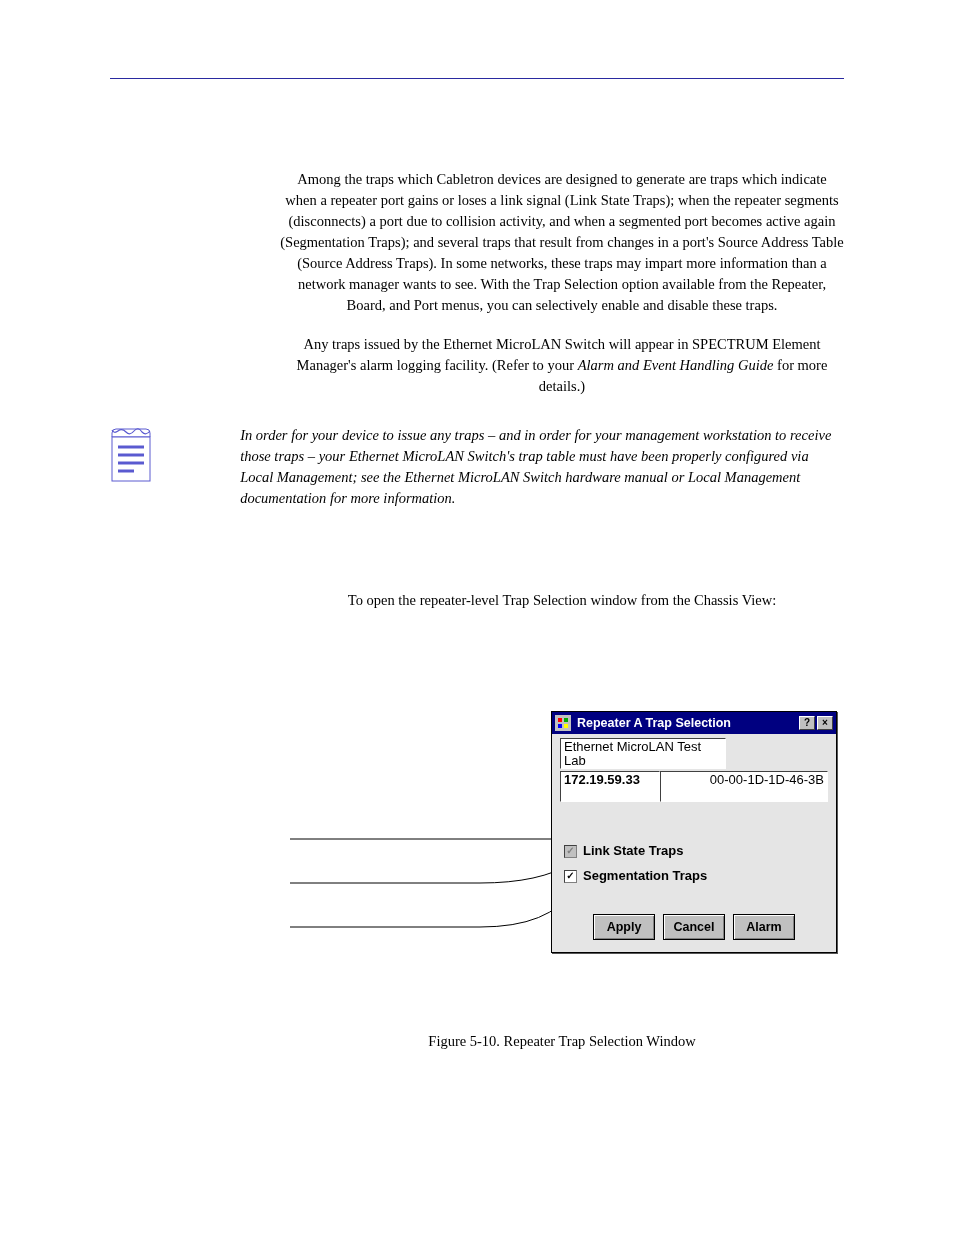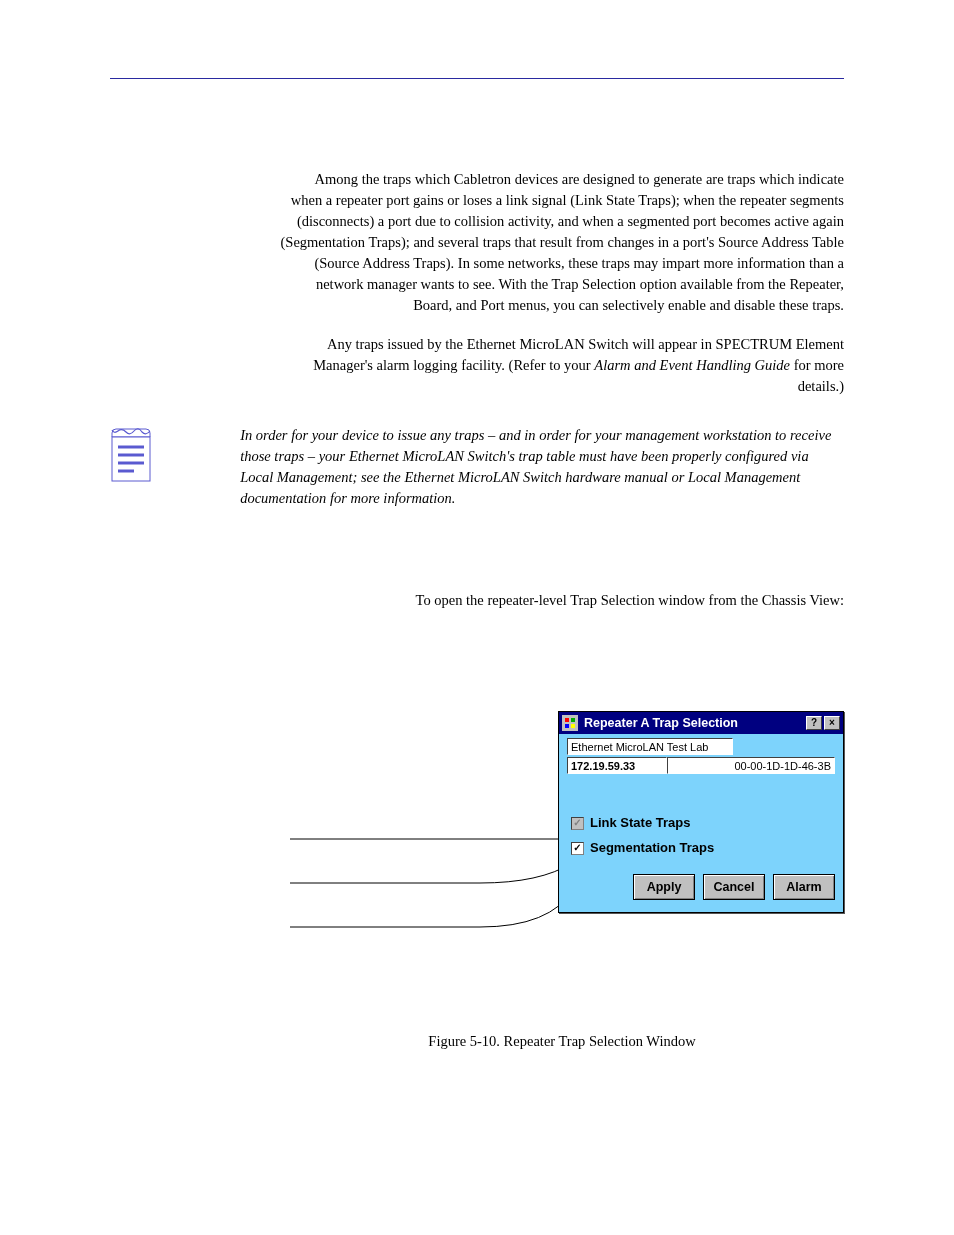--- a/index.html
+++ b/index.html
@@ -18,21 +18,21 @@
   }
   .header-rule {
     border-top: 1px solid #2a2aa0;
     margin-bottom: 90px;
   }
   .body-col {
     margin-left: 170px;
   }
   .para {
     margin-bottom: 18px;
-    text-align: right;
+    text-align: center;
   }
   .bold-italic { font-weight: normal; font-style: italic; }
   .note-row {
     display: flex;
     align-items: flex-start;
     gap: 19px;
     margin: 28px 0 40px 0;
   }
   .note-icon {
     width: 42px;
@@ -97,26 +97,26 @@
   }
   .figure-wrap {
     position: relative;
     margin-top: 30px;
     height: 300px;
   }
   
   .dialog {
     position: absolute;
     width: 286px;
-    background: #7dd3fc;
+    background: #e5e5e5;
     border: 1px solid #000;
     box-shadow: 1px 1px 0 #555;
     font-family: "MS Sans Serif", Arial, sans-serif;
     font-size: 12px;
-    right: 0;
+    right: 7px;
     top: 0;
   }
   .titlebar {
     background: #000080;
     color: #fff;
     display: flex;
     align-items: center;
     padding: 2px 3px;
     font-weight: bold;
     font-size: 12.5px;
@@ -150,23 +150,23 @@
   .dlg-body { padding: 4px 8px 8px 8px; }
   .info-row { display: flex; gap: 0; margin-bottom: 2px; }
   .sunken {
     background: #fff;
     border: 1px solid #808080;
     border-top-color: #404040;
     border-left-color: #404040;
     border-right-color: #fff;
     border-bottom-color: #fff;
     padding: 1px 3px;
-    font-size: 11px;
-    font-family: Arial, sans-serif;
-    height: 17px;
+    font-size: 13px;
+    font-family: Arial, sans-serif;
+    height: 31px;
     line-height: 14px;
     overflow: hidden;
   }
   .info-1 { width: 166px; }
   .info-2 { width: 100px; font-weight: bold; }
   .info-3 { flex: 1; text-align: right; }
   .chk-group { margin: 40px 0 12px 4px; }
   .chk-row {
     display: flex;
     align-items: center;
@@ -186,22 +186,22 @@
     align-items: center;
     justify-content: center;
     font-size: 10px;
     line-height: 1;
     font-weight: bold;
   }
   .chk.disabled { background: #c0c0c0; color: #808080; }
   .btn-row {
     display: flex;
     gap: 8px;
-    justify-content: flex-end;
-    margin-top: 16px;
+    justify-content: center;
+    margin-top: 28px;
     padding-bottom: 4px;
   }
   .winbtn {
     border: 1px solid #000;
     background: #c0c0c0;
     padding: 3px 0;
     font-family: Arial, sans-serif;
     font-weight: bold;
     font-size: 12.5px;
     width: 62px;

